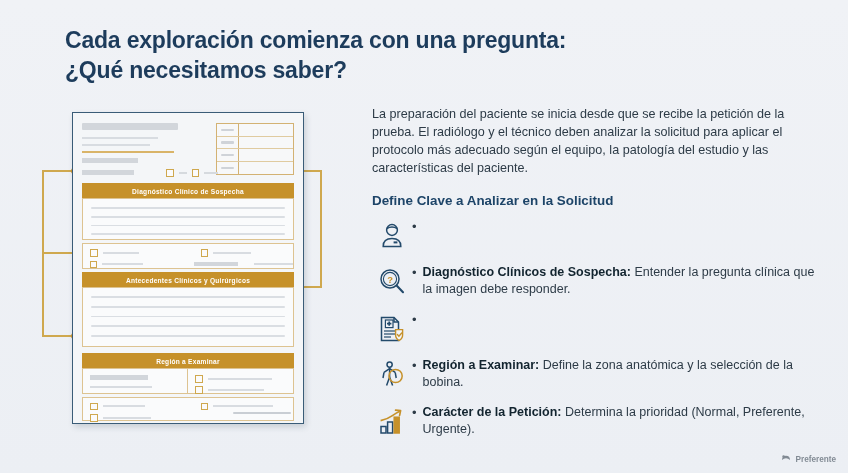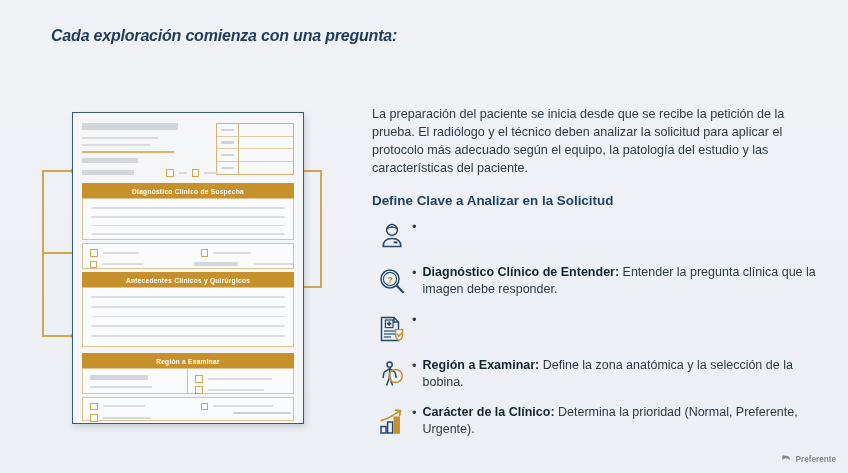--- a/index.html
+++ b/index.html
@@ -10,27 +10,26 @@
     overflow:hidden;
     position:relative;
   }
   .slide{
     position:absolute;inset:0;
     background:linear-gradient(180deg,#f0f2f6 0%, #eceff4 100%);
   }
 
   
   .heading{
-    position:absolute;left:51px;top:26px;width:640px;
+    position:absolute;left:65px;top:26px;width:640px;
     color:#1d3c5c;
-    font-size:16px;
+    font-size:23px;
     font-weight:bold;
     line-height:1.30;
     letter-spacing:-0.2px;
-    font-style:italic;
   }
   .heading .l2{display:block;}
 
   
   .doc-wrap{
     position:absolute;left:36px;top:104px;width:310px;height:330px;
   }
   .bracket-left,.bracket-right{position:absolute;}
   .brk-line{position:absolute;background:#cfa84e;}
   .brk-dot{position:absolute;width:6px;height:6px;border-radius:50%;background:#c89334;}
@@ -113,20 +112,21 @@
     opacity:.72;
   }
 </style>
 </head>
 <body>
 
 <div class="slide">
 
   <div class="heading">
     <span>Cada exploración comienza con una pregunta:</span>
+    <span class="l2">¿Qué necesitamos saber?</span>
   </div>
 
   <div class="doc-wrap">
 
     <div class="bracket-left">
       <div class="brk-line" style="left:6px;top:66px;width:1.5px;height:166px;"></div>
       <div class="brk-line" style="left:6px;top:66px;width:32px;height:1.5px;"></div>
       <div class="brk-line" style="left:6px;top:148px;width:32px;height:1.5px;"></div>
       <div class="brk-line" style="left:6px;top:231px;width:32px;height:1.5px;"></div>
       <div class="brk-dot" style="left:35px;top:63.5px;"></div>
@@ -277,21 +277,21 @@
       <div class="bullet">
         <div class="bicon">
           <svg width="30" height="30" viewBox="0 0 30 30" fill="none" stroke="#234a6b" stroke-width="1.5">
             <circle cx="13" cy="12" r="9"></circle>
             <circle cx="13" cy="12" r="6.6" stroke-width="1.1"></circle>
             <line x1="19.6" y1="18.6" x2="26" y2="25.2" stroke-width="2.1" stroke-linecap="round"></line>
             <text x="13" y="16" font-size="9.4" font-family="&quot;Liberation Sans&quot;, sans-serif" fill="#c6912a" stroke="none" text-anchor="middle" font-weight="bold">?</text>
           </svg>
         </div>
         <span class="bdot">•</span>
-        <div class="btxt"><b>Diagnóstico Clínico de Entender:</b><span> Entender la pregunta clínica que la imagen debe responder.</span></div>
+        <div class="btxt"><b>Diagnóstico Clínicos de Sospecha:</b><span> Entender la pregunta clínica que la imagen debe responder.</span></div>
       </div>
 
       <div class="bullet">
         <div class="bicon">
           <svg width="30" height="30" viewBox="0 0 30 30" fill="none" stroke="#234a6b" stroke-width="1.5">
             <path d="M4.5 3.5 H17 L21.5 8 V26.5 H4.5 Z"></path>
             <path d="M17 3.5 V8 H21.5"></path>
             <path d="M10 9.6 h4.4 M12.2 7.4 v4.4" stroke-width="1.7"></path>
             <rect x="8.4" y="6" width="7.6" height="7.6" stroke-width="1.2"></rect>
             <line x1="7" y1="17" x2="18.6" y2="17" stroke-width="1.2"></line>
@@ -323,21 +323,21 @@
         <div class="bicon">
           <svg width="30" height="30" viewBox="0 0 30 30" fill="none" stroke="#234a6b" stroke-width="1.5">
             <rect x="4" y="19.5" width="5" height="6.5"></rect>
             <rect x="10.6" y="15" width="5" height="11"></rect>
             <rect x="17.2" y="10.2" width="5" height="15.8" fill="#c6912a" stroke="#c6912a"></rect>
             <path d="M3.6 13.6 Q10 12.4 15.4 8.6 Q19.4 5.8 22.8 4.2" stroke="#c6912a" stroke-width="1.7" fill="none"></path>
             <path d="M18.6 3.2 L23.6 3.6 L22.6 8.4" stroke="#c6912a" stroke-width="1.7" fill="none" stroke-linecap="round" stroke-linejoin="round"></path>
           </svg>
         </div>
         <span class="bdot">•</span>
-        <div class="btxt"><b>Carácter de la Clínico:</b><span> Determina la prioridad (Normal, Preferente, Urgente).</span></div>
+        <div class="btxt"><b>Carácter de la Petición:</b><span> Determina la prioridad (Normal, Preferente, Urgente).</span></div>
       </div>
 
     </div>
   </div>
 
   <div class="wm">
     <span>
       <svg width="10" height="10" viewBox="0 0 12 12" fill="#5a6570">
         <path d="M1.2 8.4 Q1.2 3.2 6 3.2 Q10.8 3.2 10.8 8.4 Q8.6 6.2 6 6.2 Q3.4 6.2 1.2 8.4 Z"></path>
         <circle cx="3.1" cy="4.2" r="1.5"></circle>

